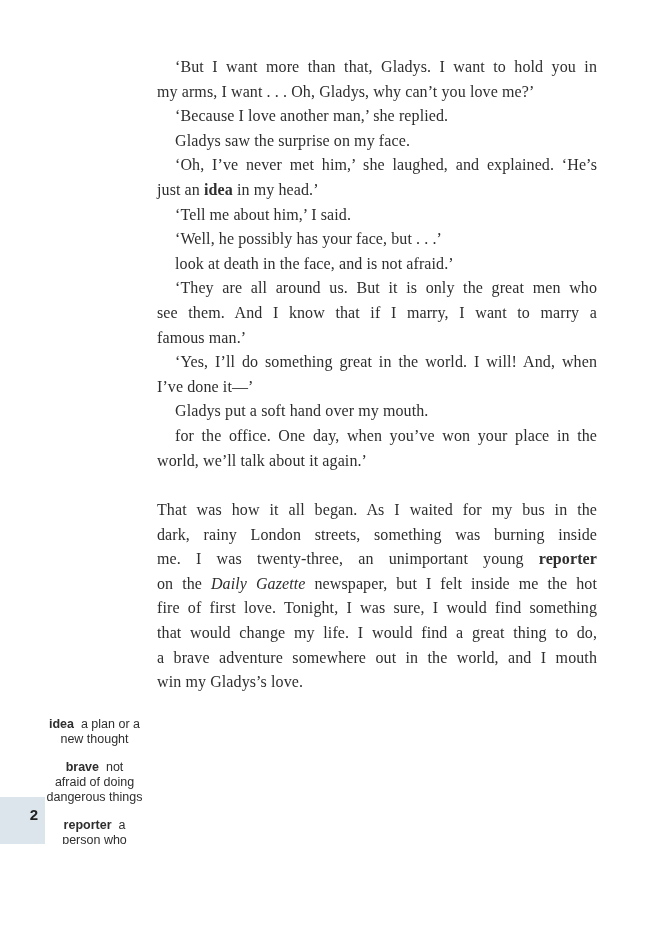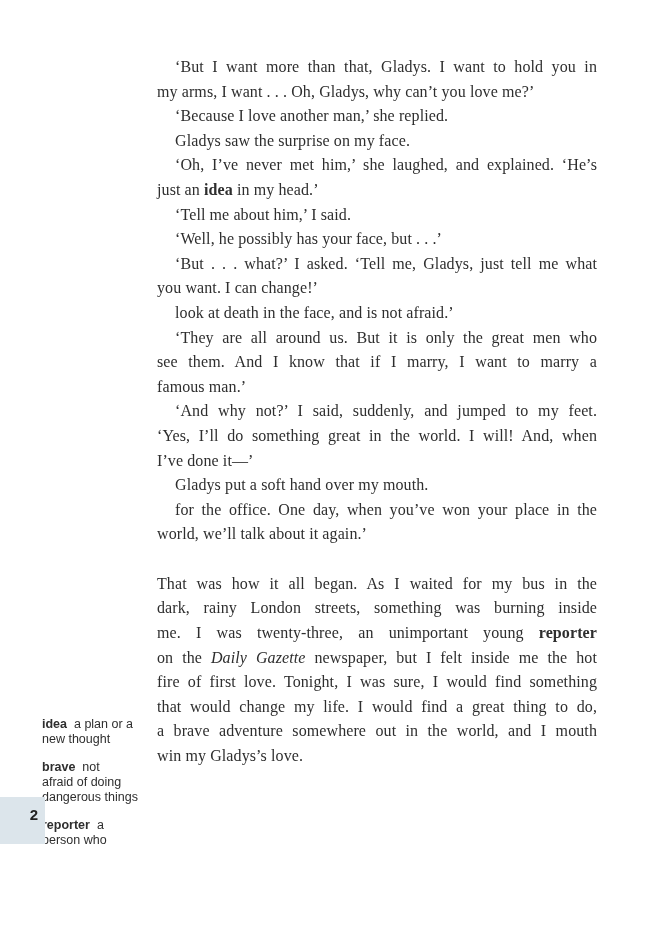--- a/index.html
+++ b/index.html
@@ -75,33 +75,28 @@
         <div class="line">‘Oh, I’ve never met him,’ she laughed, and explained. ‘He’s</div>
         <div class="line last">just an <b>idea</b> in my head.’</div>
       </div>
       <div class="para indent">
         <div class="line last">‘Tell me about him,’ I said.</div>
       </div>
       <div class="para indent">
         <div class="line last">‘Well, he possibly has your face, but . . .’</div>
       </div>
       <div class="para indent">
-        <div class="line">‘But . . . what?’ I asked. ‘Tell me, Gladys, just tell me what</div>
-        <div class="line last">you want. I can change!’</div>
-      </div>
-      <div class="para indent">
         <div class="line last">look at death in the face, and is not afraid.’</div>
       </div>
       <div class="para indent">
         <div class="line">‘They are all around us. But it is only the great men who</div>
         <div class="line">see them. And I know that if I marry, I want to marry a</div>
         <div class="line last">famous man.’</div>
       </div>
       <div class="para indent">
-        <div class="line">‘And why not?’ I said, suddenly, and jumped to my feet.</div>
         <div class="line">‘Yes, I’ll do something great in the world. I will! And, when</div>
         <div class="line last">I’ve done it—’</div>
       </div>
       <div class="para indent">
         <div class="line last">Gladys put a soft hand over my mouth.</div>
       </div>
       <div class="para indent">
         <div class="line">for the office. One day, when you’ve won your place in the</div>
         <div class="line last">world, we’ll talk about it again.’</div>
       </div>
@@ -110,21 +105,21 @@
         <div class="line">dark, rainy London streets, something was burning inside</div>
         <div class="line">me. I was twenty-three, an unimportant young <b>reporter</b></div>
         <div class="line">on the <i>Daily Gazette</i> newspaper, but I felt inside me the hot</div>
         <div class="line">fire of first love. Tonight, I was sure, I would find something</div>
         <div class="line">that would change my life. I would find a great thing to do,</div>
         <div class="line">a brave adventure somewhere out in the world, and I mouth</div>
         <div class="line last">win my Gladys’s love.</div>
       </div>
     </div>
 
-  <div class="glossary" style="color: rgb(46, 46, 46);">
+  <div class="glossary" style="color: rgb(46, 46, 46); text-align: center;">
       <div class="gloss-entry">
         <div class="gloss-line"><b>idea</b>&nbsp; a plan or a</div>
         <div class="gloss-line">new thought</div>
       </div>
       <div class="gloss-entry">
         <div class="gloss-line"><b>brave</b>&nbsp; not</div>
         <div class="gloss-line">afraid of doing</div>
         <div class="gloss-line">dangerous things</div>
       </div>
       <div class="gloss-entry">

